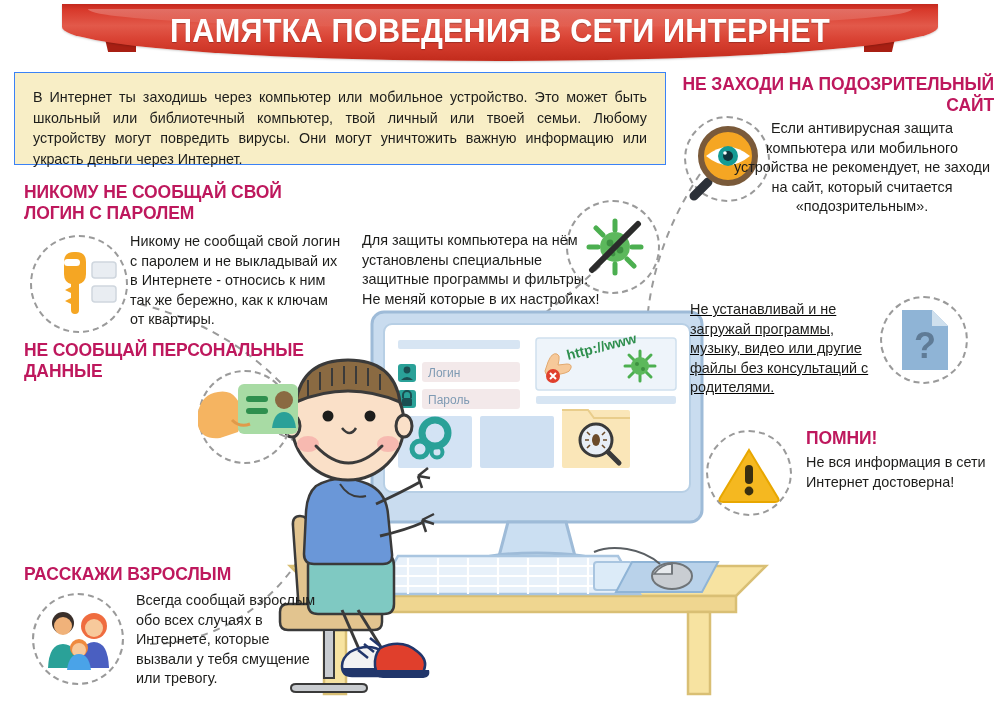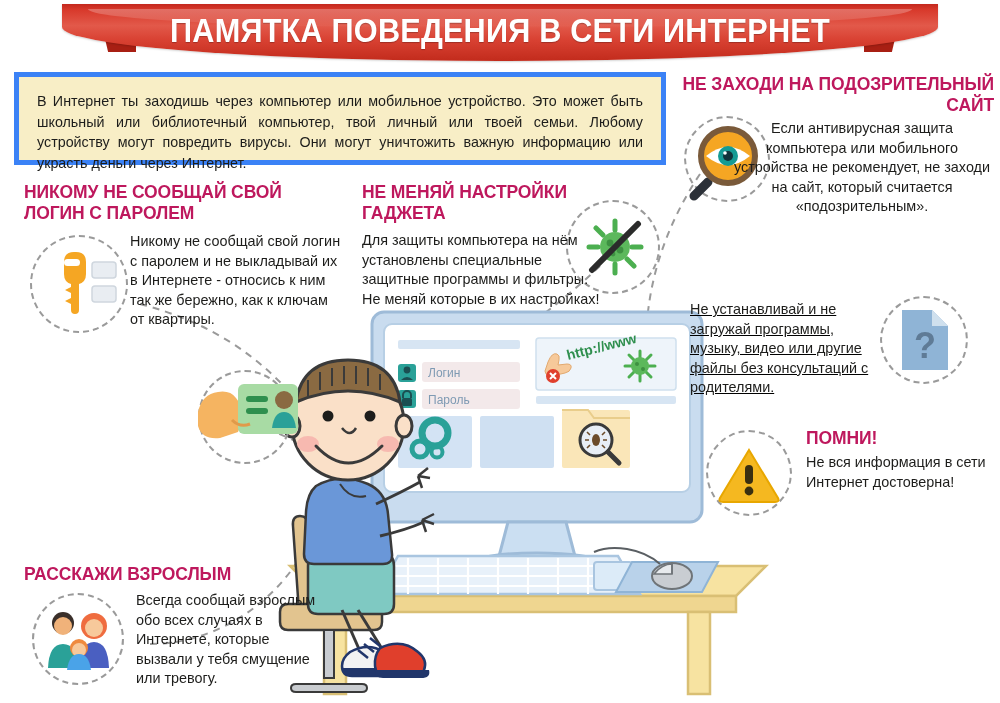--- a/index.html
+++ b/index.html
@@ -30,21 +30,21 @@
     text-shadow:0 1px 1px rgba(0,0,0,.25);
     font-family:"Liberation Sans","DejaVu Sans",sans-serif;
   }
   .tail{position:absolute;top:22px;width:34px;height:26px;background:#a81f13;z-index:-1;}
   .tail.l{left:40px;clip-path:polygon(0 0,100% 0,100% 100%,18% 100%);}
   .tail.r{right:40px;clip-path:polygon(0 0,100% 0,82% 100%,0 100%);}
 
   
   .intro{
     position:absolute;left:14px;top:68px;width:652px;height:93px;
-    background:#f8eec6;border:5px solid #3b82f6;box-sizing:border-box;
+    background:#f8eec6;border:1px solid #3b82f6;box-sizing:border-box;
     padding:14px 18px 0 18px;
   }
   .intro p{margin:0;font-size:14.3px;line-height:20.5px;color:#1d1d1b;text-align:justify;}
 
   
   .blk{position:absolute;}
   .blk h2{margin:0 0 4px 0;font-weight:bold;color:#be185d;
     font-size:17.5px;line-height:21px;letter-spacing:-.1px;}
   .blk p{margin:0;font-size:14.4px;line-height:19.6px;color:#1d1d1b;}
 
@@ -217,20 +217,23 @@
   <svg class="ic" style="left:44px;top:246px;" width="72" height="66" viewBox="0 0 72 66">
     <path d="M22 2 h10 q10 0 10 10 v12 q0 8 -7 10 l0 26 q0 4 -4 4 q-4 0 -4 -4 l0 -6 l-6 -3 l6 -3 l0 -5 l-6 -3 l6 -3 l0 -3 q-7 -2 -7 -10 V12 q0 -10 10 -10 z" fill="#f5a623"></path>
     <rect x="20" y="9" width="16" height="7" rx="3.5" fill="#ffffff"></rect>
     <rect x="48" y="12" width="24" height="16" rx="3" fill="#e9edf2" stroke="#cfd6de" stroke-width="1.5"></rect>
     <rect x="48" y="36" width="24" height="16" rx="3" fill="#e9edf2" stroke="#cfd6de" stroke-width="1.5"></rect>
   </svg>
   <div class="blk" style="left:130px;top:228px;width:214px;">
     <p>Никому не сообщай свой логин с паролем и не выкладывай их в Интернете - относись к ним так же бережно, как к ключам от квартиры.</p>
   </div>
 
+  <div class="blk" style="left:24px;top:336px;width:320px;">
+    <h2>НЕ СООБЩАЙ ПЕРСОНАЛЬНЫЕ ДАННЫЕ</h2>
+  </div>
   <div class="dcirc" style="left:198px;top:366px;width:94px;height:94px;"></div>
   <svg class="ic" style="left:196px;top:374px;" width="108" height="74" viewBox="0 0 108 74">
     <path d="M2 34 q4 -18 20 -20 q12 -2 18 6 l10 14 l-8 20 l-18 6 q-18 2 -22 -12 z" fill="#f5b461"></path>
     <rect x="42" y="6" width="60" height="50" rx="6" fill="#a8dba4"></rect>
     <rect x="50" y="18" width="22" height="6" rx="3" fill="#2f8f4e"></rect>
     <rect x="50" y="30" width="22" height="6" rx="3" fill="#2f8f4e"></rect>
     <circle cx="88" cy="22" r="9" fill="#8a6a42"></circle>
     <path d="M76 50 q2 -16 12 -16 q10 0 12 16 z" fill="#2aa198"></path>
     <path d="M36 42 q8 8 18 4" fill="none" stroke="#e09a4a" stroke-width="3"></path>
   </svg>
@@ -247,23 +250,20 @@
     <circle cx="48" cy="22" r="9" fill="#f7c99b"></circle>
     <path d="M33 62 q1 -26 15 -26 q14 0 15 26 z" fill="#4a5fc1"></path>
     <circle cx="33" cy="42" r="9" fill="#ef8a3f"></circle>
     <circle cx="33" cy="44" r="7" fill="#f7c99b"></circle>
     <path d="M21 64 q2 -16 12 -16 q10 0 12 16 z" fill="#4aa3e8"></path>
   </svg>
   <div class="blk" style="left:128px;top:587px;width:192px;margin-left:8px;">
     <p>Всегда сообщай взрослым обо всех случаях в Интернете, которые вызвали у тебя смущение или тревогу.</p>
   </div>
 
-  <div class="blk" style="left:362px;top:178px;width:272px;">
-    <h2>НЕ МЕНЯЙ НАСТРОЙКИ ГАДЖЕТА</h2>
-  </div>
   <div class="dcirc" style="left:566px;top:196px;width:94px;height:94px;"></div>
   <svg class="ic" style="left:584px;top:212px;" width="62" height="62" viewBox="0 0 62 62">
     <g stroke="#4caf50" stroke-width="5" stroke-linecap="round">
       <path d="M31,5 v9 M31,57 v-9 M5,31 h9 M57,31 h-9
                M12,12 l7,7 M50,50 l-7,-7 M12,50 l7,-7 M50,12 l-7,7"></path>
     </g>
     <circle cx="31" cy="31" r="15" fill="#5cb85c"></circle>
     <circle cx="26" cy="27" r="3.4" fill="#3e9142"></circle>
     <circle cx="36" cy="34" r="3.4" fill="#3e9142"></circle>
     <circle cx="29" cy="38" r="2.4" fill="#3e9142"></circle>

